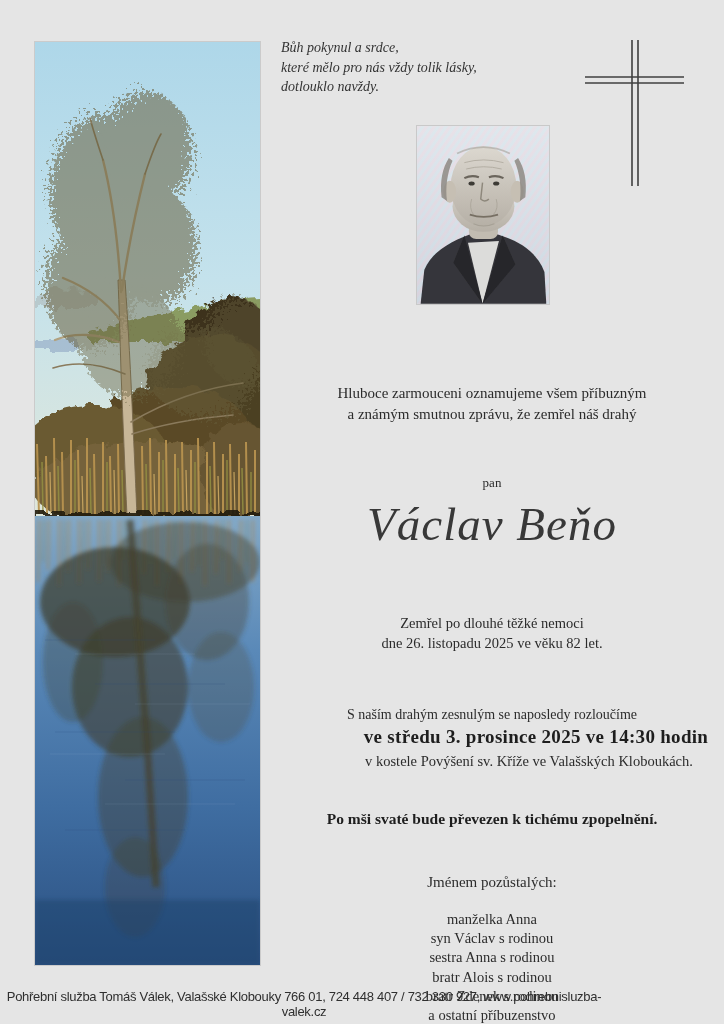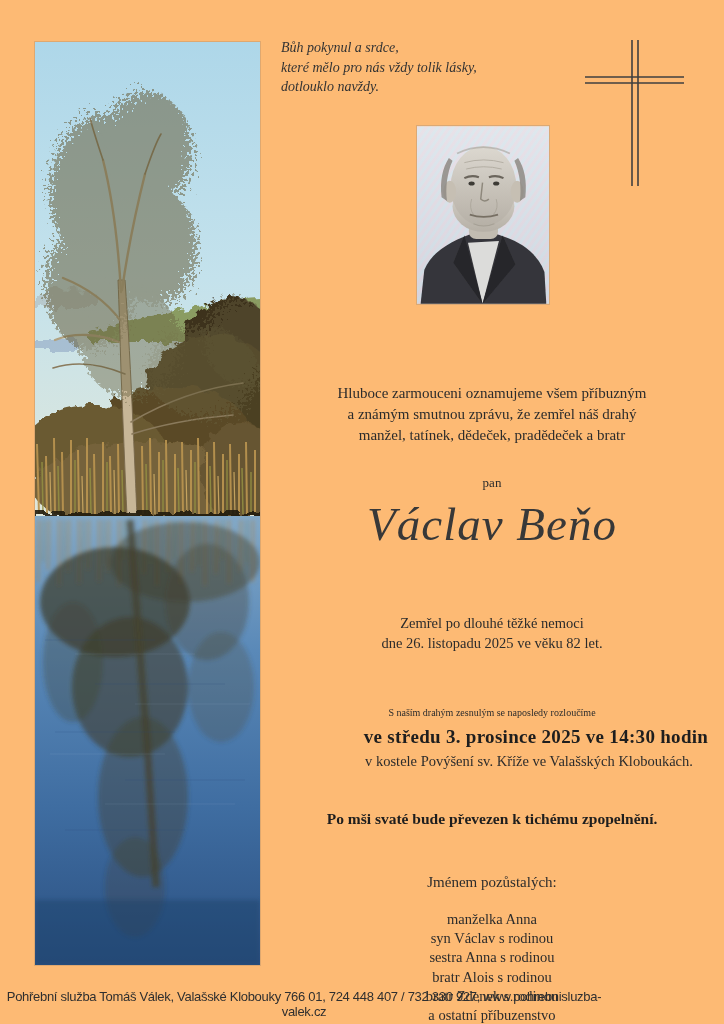--- a/index.html
+++ b/index.html
@@ -1,34 +1,34 @@
 <!DOCTYPE html>
 <html><head>
 <meta charset="utf-8">
 <style>
   html,body{margin:0;padding:0;background:#ffffff;}
-  .sheet{position:relative;width:724px;height:1024px;background:#fdba74;overflow:hidden;
+  .sheet{position:relative;width:724px;height:1024px;background:#e5e5e5;overflow:hidden;
          font-family:"Liberation Serif","DejaVu Serif",serif;color:#2c2c2c;}
   .abs{position:absolute;}
   
   .tree-photo{left:35px;top:42px;width:225px;height:923px;box-shadow:0 0 0 1px rgba(90,90,90,.18);}
   
   .verse{left:281px;top:38px;font-style:italic;font-size:14px;line-height:19.5px;text-align:left;color:#333;}
   
   .cross{left:578px;top:30px;width:112px;height:162px;}
   
   .portrait{left:417px;top:126px;width:132px;height:178px;box-shadow:0 0 0 1px rgba(120,120,120,.25);}
   
   .col{left:260px;width:464px;text-align:center;margin-top:43px;}
   .announcement{top:340px;font-size:15px;line-height:21px;}
   .pan{top:432px;font-size:13px;}
   .name{top:453px;font-size:47px;font-style:italic;letter-spacing:1px;color:#383838;line-height:56px;}
   .address{top:534px;font-size:14px;}
   .death{top:570px;font-size:14.5px;line-height:20px;}
-  .farewell-intro{top:664px;font-size:10px;}
+  .farewell-intro{top:664px;font-size:14px;}
   .farewell-datetime{top:683px;font-size:19px;font-weight:bold;color:#1e1e1e;letter-spacing:.3px;padding-left:44px;}
   .farewell-place{top:710px;font-size:14.5px;padding-left:37px;}
   .cremation{top:767px;font-size:15.5px;font-weight:bold;color:#1e1e1e;}
   .surv-heading{top:831px;font-size:15px;}
   .surv-list{top:867px;font-size:14.5px;line-height:19.2px;}
   .footer{left:0;top:989px;width:608px;text-align:center;
           font-family:"Liberation Sans","DejaVu Sans",sans-serif;
           font-size:13px;letter-spacing:-.3px;color:#2f2f2f;}
 </style>
 </head>
@@ -213,21 +213,20 @@
 
         <path d="M58,97 Q73,102 89,97" stroke="#776f64" stroke-width="2" fill="none"></path>
         <path d="M62,107 Q73,112 85,107" stroke="#9a9488" stroke-width="1.2" fill="none" opacity="0.6"></path>
       </g>
     </svg>
   </div>
 
   <div class="abs col announcement">
     <div>Hluboce zarmouceni oznamujeme všem příbuzným</div>
     <div>a známým smutnou zprávu, že zemřel náš drahý</div>
-    <div>manžel, tatínek, dědeček, pradědeček a bratr</div>
   </div>
 
   <div class="abs col pan">pan</div>
   <div class="abs col name">Václav Beňo</div>
 
   <div class="abs col death">
     <div>Zemřel po dlouhé těžké nemoci</div>
     <div>dne 26. listopadu 2025 ve věku 82 let.</div>
   </div>
 

